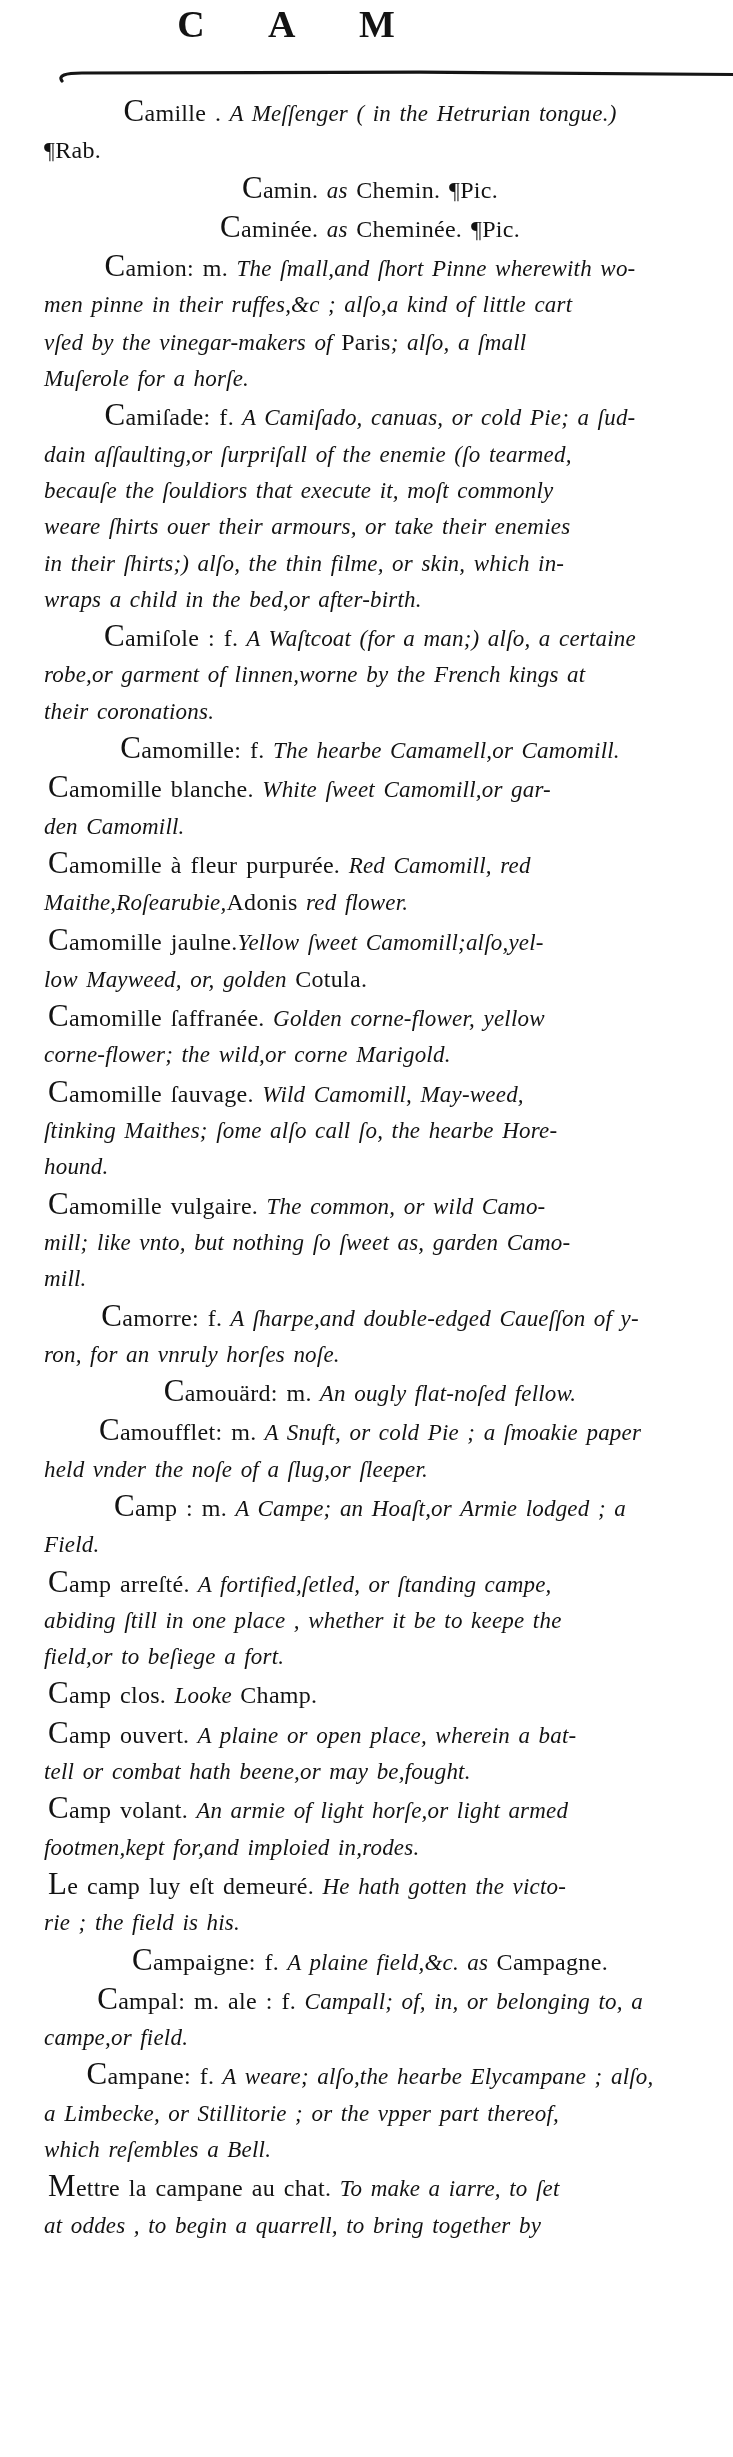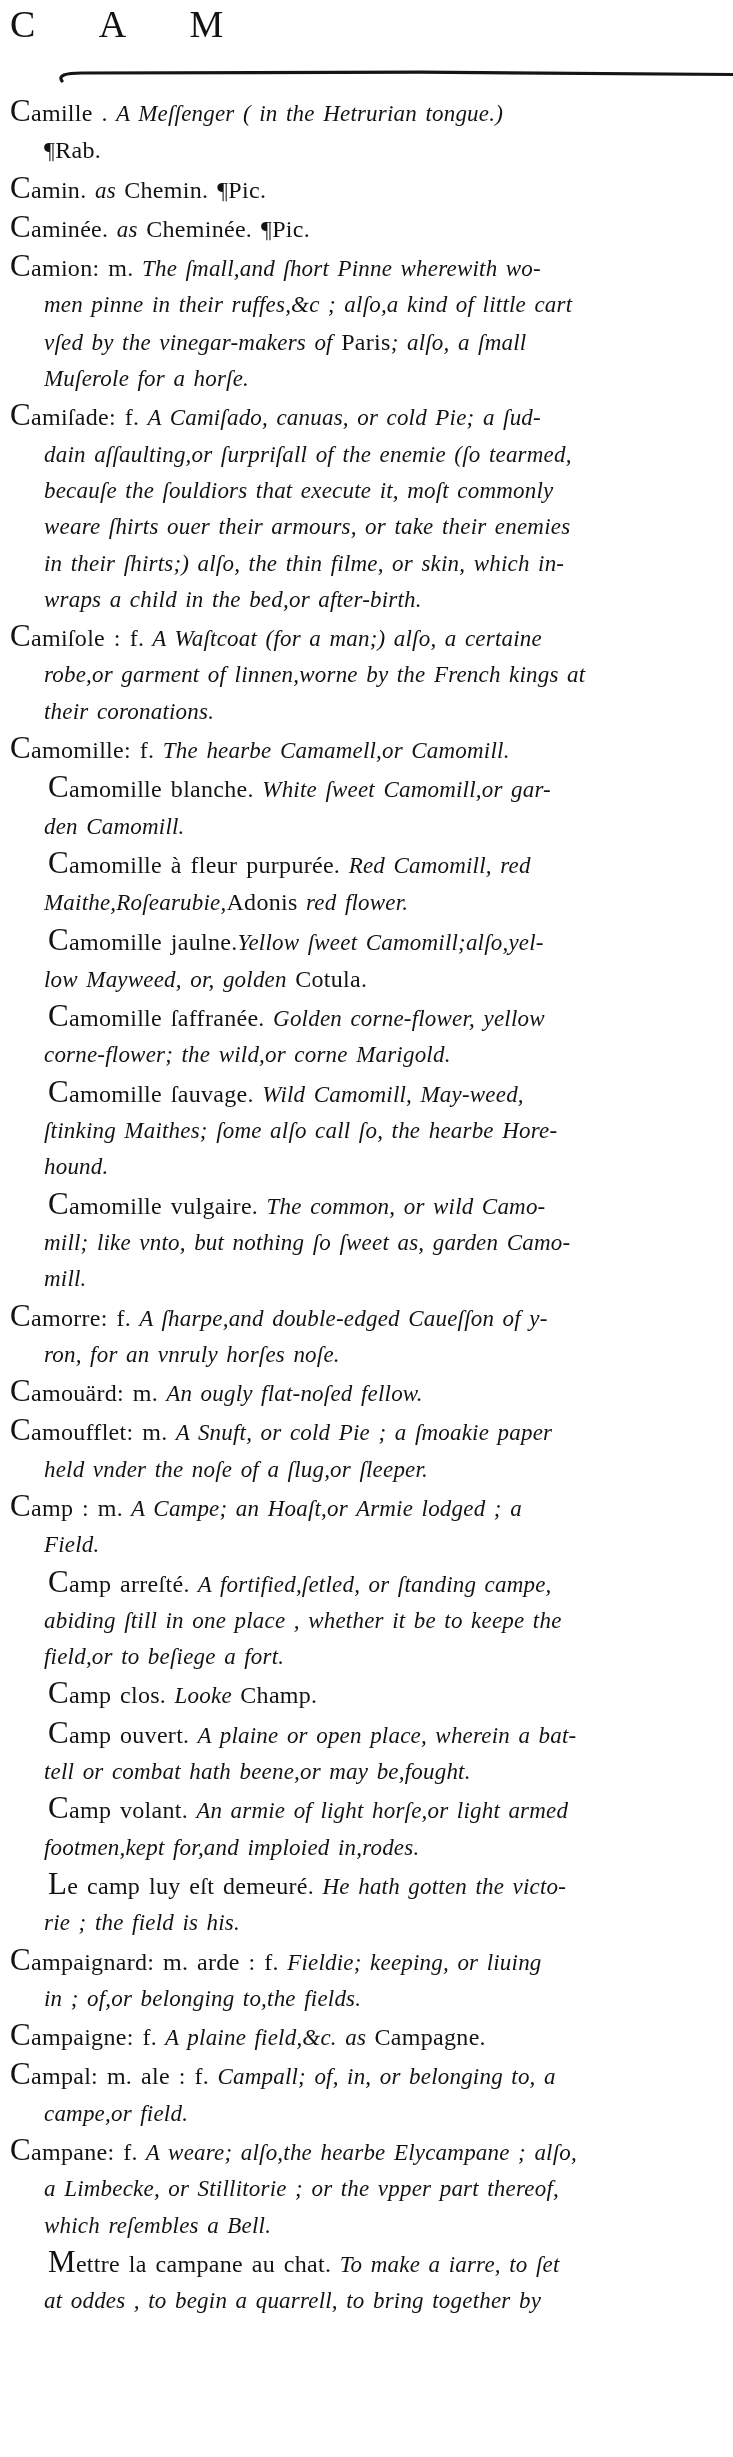--- a/index.html
+++ b/index.html
@@ -7,36 +7,35 @@
   body {
     width:733px; height:2457px;
     background:#ffffff;
     color:#131313;
     font-family:"Liberation Serif","DejaVu Serif",serif;
     position:relative;
     overflow:hidden;
   }
   .page-header {
     position:absolute; top:2px; left:0; width:600px;
-    text-align:left;
-    font-size:38px; font-weight:normal;
+    text-align:center;
+    font-size:38px; font-weight:bold;
     letter-spacing:28px;
     white-space:nowrap;
-    padding-left:10px;
   }
   .rule-svg { position:absolute; top:68px; left:0; }
   .entries {
     position:absolute; top:94px; left:10px; width:720px;
   }
   .line {
     line-height:34.3px;
     white-space:nowrap;
     word-spacing:2.5px;
   }
-  .ind-head { padding-left:0; }
+  .ind-head { padding-left:0;text-align:center; }
   .ind-cont { padding-left:34px; }
   .ind-sub  { padding-left:38px; }
   .seg-h {
     font-size:24px;
     display:inline-block;
     letter-spacing:0.3px;
   }
   .seg-h::first-letter { font-size:31px; }
   .seg-r { font-size:24px; letter-spacing:0.3px; }
   .seg-i { font-style:italic; font-size:23px; letter-spacing:0.2px; }
@@ -138,24 +137,20 @@
     </div>
     <div class="entry">
       <div class="line ind-sub"><span class="seg-h">Camp volant.</span><span class="seg-i"> An armie of light horſe,or light armed</span></div>
       <div class="line ind-cont"><span class="seg-i">footmen,kept for,and imploied in,rodes.</span></div>
     </div>
     <div class="entry">
       <div class="line ind-sub"><span class="seg-h">Le camp luy eſt demeuré.</span><span class="seg-i"> He hath gotten the victo-</span></div>
       <div class="line ind-cont"><span class="seg-i">rie ; the field is his.</span></div>
     </div>
     <div class="entry">
-      <div class="line ind-head"><span class="seg-h">Campaignard: m. arde : f.</span><span class="seg-i"> Fieldie; keeping, or liuing</span></div>
-      <div class="line ind-cont"><span class="seg-i">in ; of,or belonging to,the fields.</span></div>
-    </div>
-    <div class="entry">
       <div class="line ind-head"><span class="seg-h">Campaigne: f.</span><span class="seg-i"> A plaine field,&amp;c. as </span><span class="seg-r">Campagne.</span></div>
     </div>
     <div class="entry">
       <div class="line ind-head"><span class="seg-h">Campal: m. ale : f.</span><span class="seg-i"> Campall; of, in, or belonging to, a</span></div>
       <div class="line ind-cont"><span class="seg-i">campe,or field.</span></div>
     </div>
     <div class="entry">
       <div class="line ind-head"><span class="seg-h">Campane: f.</span><span class="seg-i"> A weare; alſo,the hearbe Elycampane ; alſo,</span></div>
       <div class="line ind-cont"><span class="seg-i">a Limbecke, or Stillitorie ; or the vpper part thereof,</span></div>
       <div class="line ind-cont"><span class="seg-i">which reſembles a Bell.</span></div>

